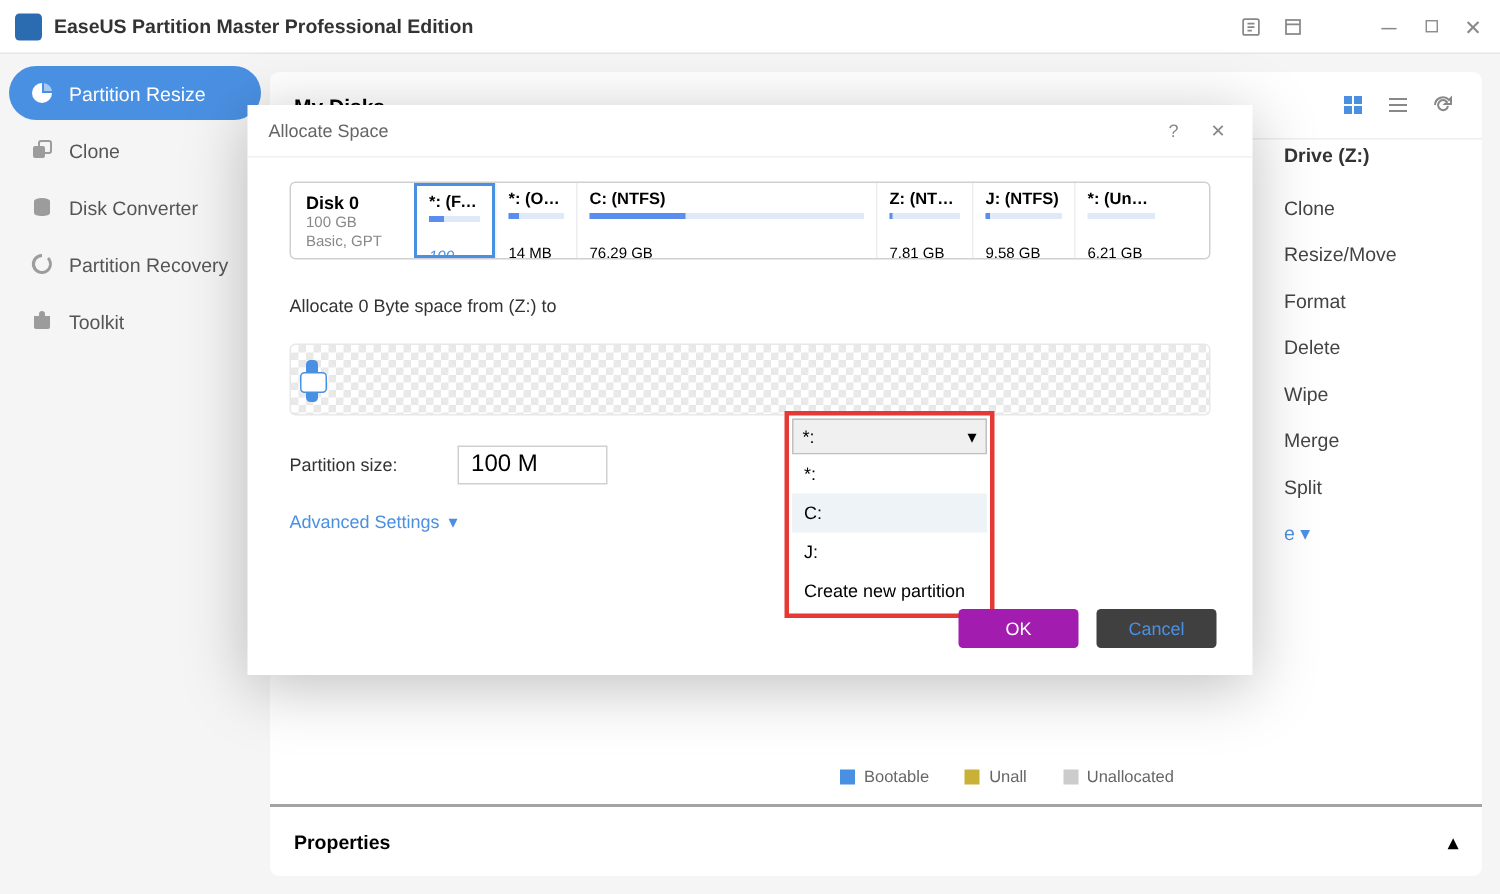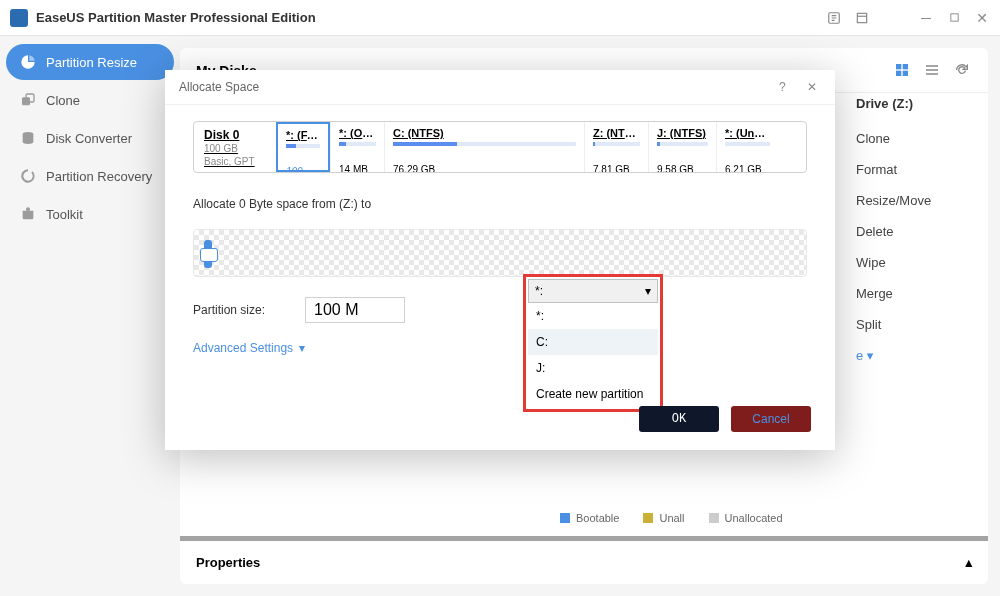--- a/index.html
+++ b/index.html
@@ -19,28 +19,28 @@
 .content-header h3 { font-size: 14px; font-weight: 600; flex: 1; }
 .header-btns { display: flex; gap: 12px; color: #888; }
 .hbtn { width: 18px; height: 18px; }
 .right-actions { position: absolute; right: 12px; top: 48px; width: 120px; }
 .right-actions h4 { font-size: 13px; font-weight: 600; margin-bottom: 12px; color: #333; }
 .action-link { font-size: 13px; color: #444; padding: 8px 0; cursor: pointer; }
 .action-more { font-size: 13px; color: #4a90e2; padding: 8px 0; cursor: pointer; }
 .legend { position: absolute; bottom: 60px; left: 380px; display: flex; gap: 24px; font-size: 11px; color: #666; }
 .legend-item { display: flex; align-items: center; gap: 6px; }
 .lg-sq { width: 10px; height: 10px; }
-.properties { position: absolute; bottom: 0; left: 0; right: 0; height: 48px; display: flex; align-items: center; justify-content: space-between; padding: 0 16px; border-top: 5px solid #a3a3a3; font-size: 13px; font-weight: 600; cursor: pointer; }
+.properties { position: absolute; bottom: 0; left: 0; right: 0; height: 48px; display: flex; align-items: center; justify-content: space-between; padding: 0 16px; border-top: 2px solid #a3a3a3; font-size: 13px; font-weight: 600; cursor: pointer; }
 .modal { position: absolute; top: 70px; left: 165px; width: 670px; height: 380px; background: #fff; box-shadow: 0 8px 40px rgba(0,0,0,0.25); padding: 0; }
 .modal-title { font-size: 12px; color: #666; padding: 10px 14px; border-bottom: 1px solid #f0f0f0; display: flex; align-items: center; }
 .modal-title .sp { flex: 1; }
 .modal-title .close-btn { width: 14px; height: 14px; color: #888; cursor: pointer; }
 .modal-title .help-btn { width: 14px; height: 14px; color: #888; margin-right: 14px; cursor: pointer; }
 .modal-body { padding: 16px 28px; }
-.disk-strip { border: 1px solid #d0d0d0; border-radius: 4px; display: flex; height: 52px; overflow: hidden; text-decoration: underline; }
+.disk-strip { border: 1px solid #d0d0d0; border-radius: 4px; display: flex; height: 52px; overflow: hidden; }
 .disk-info { width: 82px; padding: 6px 10px; }
 .disk-info .dn { font-size: 12px; font-weight: 700; }
 .disk-info .ds { font-size: 10px; color: #888; line-height: 1.3; }
 .part { padding: 5px 8px; border-left: 1px solid #eee; position: relative; }
 .part.p-sel { border: 2px solid #4a90e2; }
 .part .pn { font-size: 11px; font-weight: 700; white-space: nowrap; overflow: hidden; text-overflow: ellipsis; }
 .part .ps { font-size: 10px; margin-top: 25px; }
 .part.p-sel .ps { color: #4a90e2; font-style: italic; }
 .part .pbar { position: absolute; top: 20px; left: 8px; right: 8px; height: 4px; background: #dfe9f7; }
 .part .pbar .pfill { height: 100%; background: #5b8def; }
@@ -49,22 +49,22 @@
   background-image: linear-gradient(45deg,#e8e8e8 25%,transparent 25%,transparent 75%,#e8e8e8 75%),
                     linear-gradient(45deg,#e8e8e8 25%,transparent 25%,transparent 75%,#e8e8e8 75%);
   background-size: 10px 10px; background-position: 0 0, 5px 5px; }
 .slider-handle { position: absolute; left: 10px; top: 10px; width: 8px; height: 28px; background: #4a90e2; border-radius: 3px; cursor: ew-resize; }
 .slider-handle::before { content:""; position:absolute; left:-4px; top:8px; width:16px; height:12px; background:#fff; border:1px solid #4a90e2; border-radius:3px; }
 .size-row { margin-top: 20px; display: flex; align-items: center; gap: 40px; font-size: 12px; color: #333; }
 .size-row input { border: 1px solid #d0d0d0; height: 26px; padding: 0 8px; font-size: 16px; width: 100px; }
 .adv-link { color: #4a90e2; font-size: 12px; margin-top: 18px; display: flex; align-items: center; gap: 6px; cursor: pointer; }
 .modal-foot { position: absolute; bottom: 18px; right: 24px; display: flex; gap: 12px; }
 .btn { border: none; height: 26px; width: 80px; border-radius: 3px; font-size: 12px; cursor: pointer; }
-.btn-ok { background: #0f172a; color: #fff; font-family: Liberation Mono, monospace; }
-.btn-cancel { background: #7f1d1d; color: #4a90e2; }
+.btn-ok { background: #a21caf; color: #fff; }
+.btn-cancel { background: #404040; color: #4a90e2; }
 
 
 .dropdown-box { border: 3px solid #e53935; padding: 2px; position: absolute; top: 204px; left: 358px; width: 140px; background: #fff; }
 .dd-selected { height: 24px; border: 1px solid #c0c0c0; background: #f0f0f0; display: flex; align-items: center; padding: 0 6px; font-size: 12px; justify-content: space-between; }
 .dd-list { background: #fff; }
 .dd-item { height: 26px; display: flex; align-items: center; padding: 0 8px; font-size: 12px; cursor: pointer; }
 .dd-item.hover { background: #eef3f8; }
 </style>
 </head>
 <body>
@@ -159,22 +159,22 @@
             </svg></div>
         <div class="hbtn"><svg width="16" height="16" viewBox="0 0 24 24" fill="none" stroke="currentColor" stroke-width="2">
               <path d="M4 12a8 8 0 0 1 14-5l2-2v6h-6l2-2a5 5 0 1 0 1 4"></path>
             </svg></div>
       </div>
     </div>
 
     <div class="right-actions">
       <h4>Drive (Z:)</h4>
       <div class="action-link">Clone</div>
+      <div class="action-link">Resize/Move</div>
       <div class="action-link">Format</div>
-      <div class="action-link">Resize/Move</div>
       <div class="action-link">Delete</div>
       <div class="action-link">Wipe</div>
       <div class="action-link">Merge</div>
       <div class="action-link">Split</div>
       <div class="action-more">e  ▾</div>
     </div>
 
     <div class="legend">
       <div class="legend-item">
           <span class="lg-sq" style="background:#4a90e2"></span>

